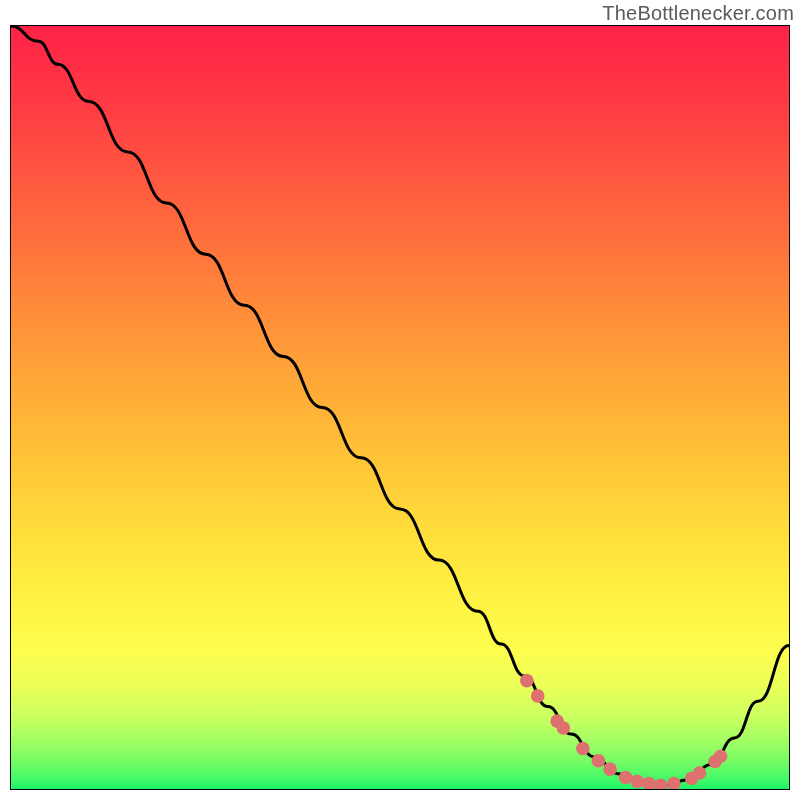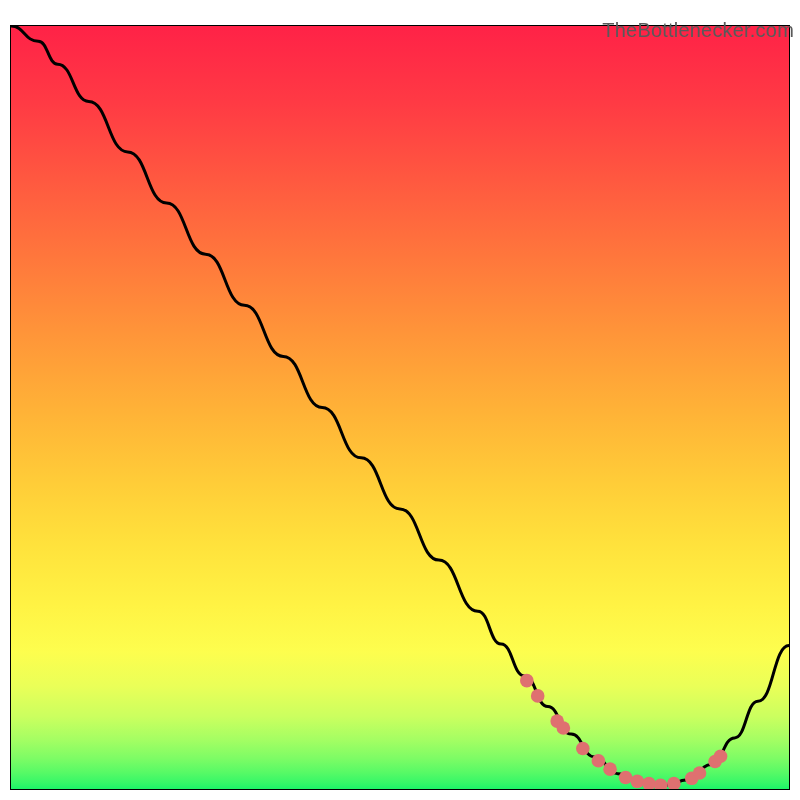--- a/index.html
+++ b/index.html
@@ -11,21 +11,21 @@
     font-family: Arial, Helvetica, sans-serif;
   }
   .container {
     position: relative;
     width: 800px;
     height: 800px;
     background: #ffffff;
   }
   .watermark {
     position: absolute;
-    top: 19px;
+    top: 2px;
     right: 6px;
     font-size: 20px;
     font-weight: 500;
     color: #5a5a5a;
     letter-spacing: 0.2px;
     z-index: 10;
   }
   .frame {
     position: absolute;
     top: 25px;

